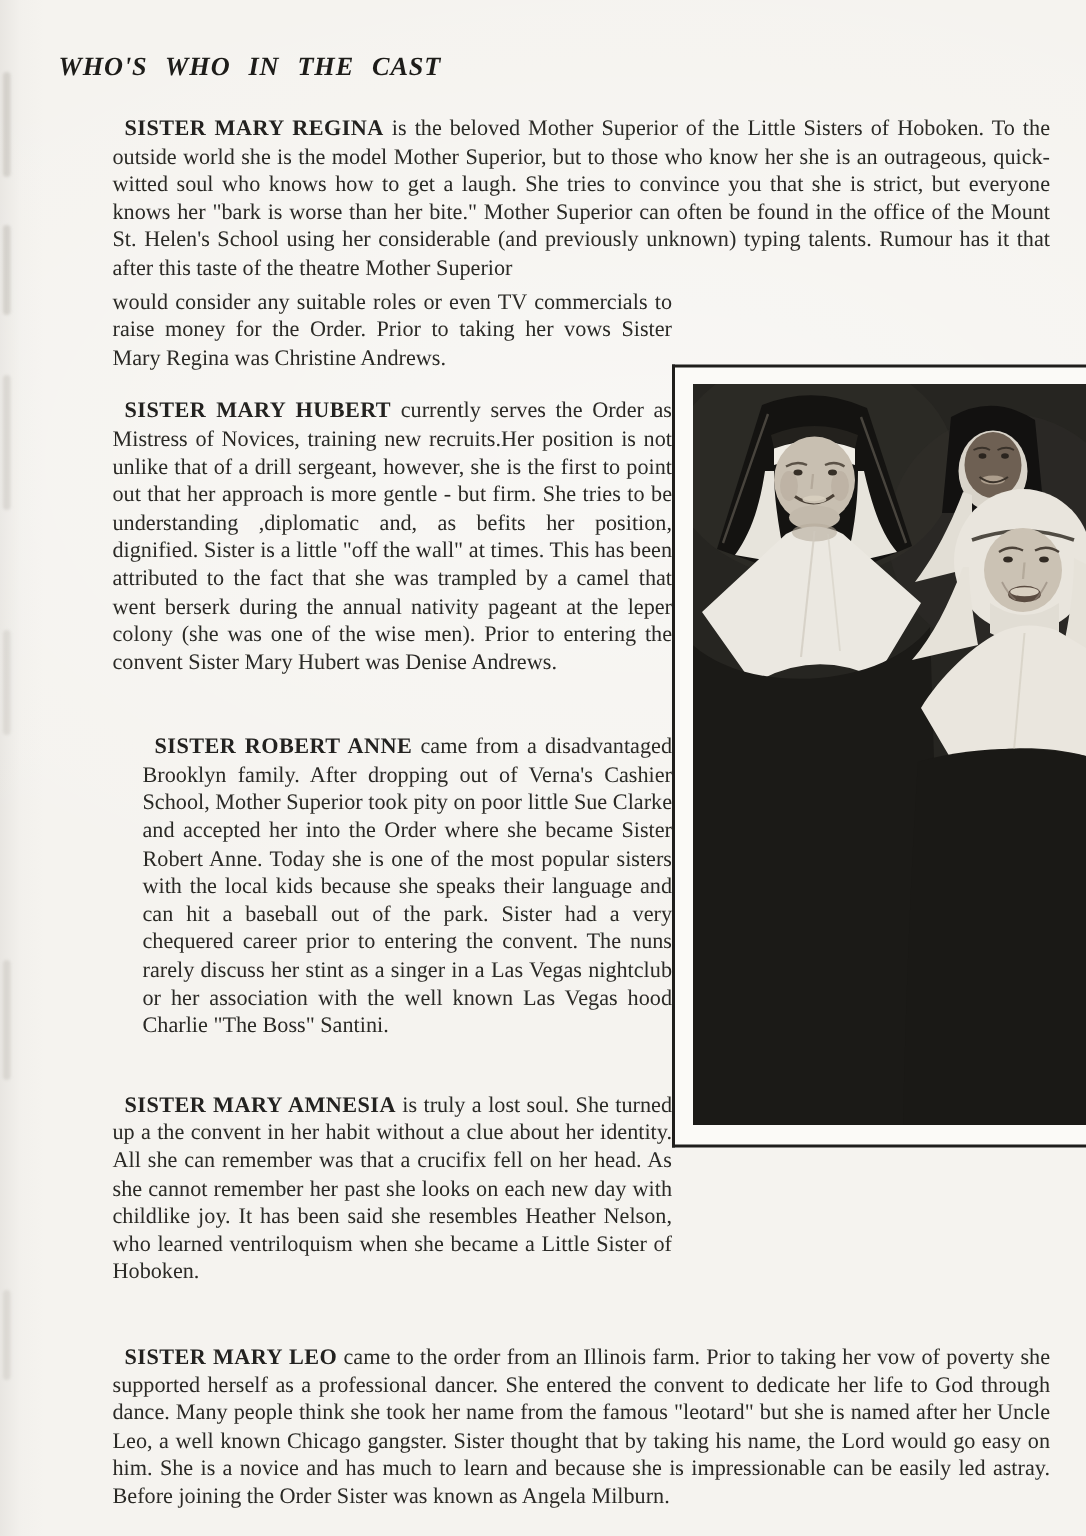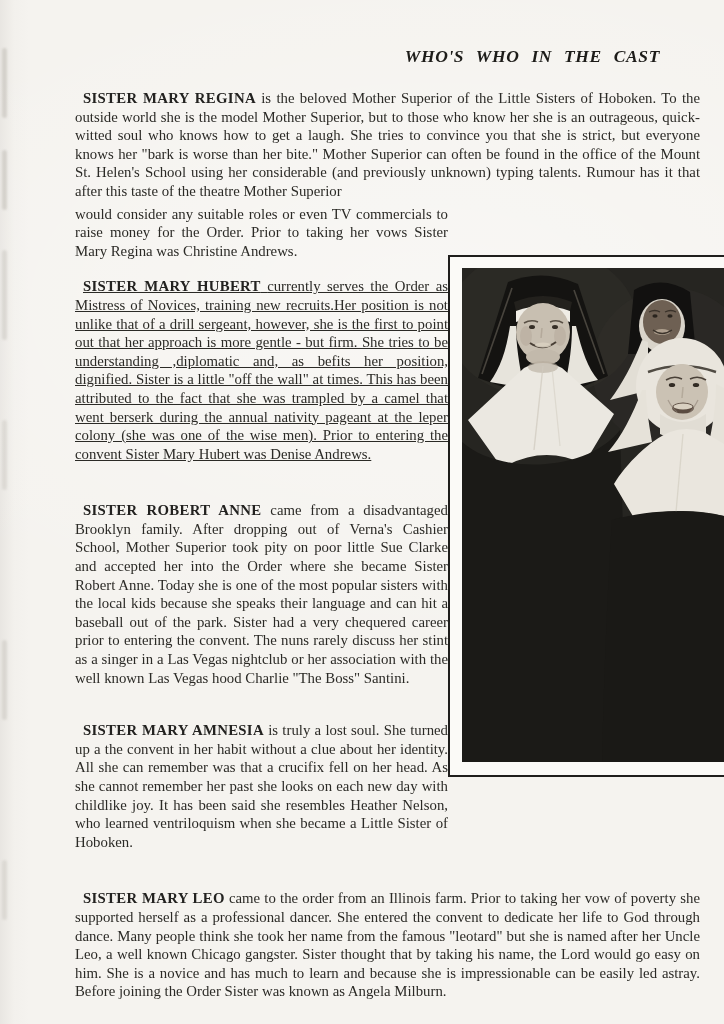--- a/index.html
+++ b/index.html
@@ -34,22 +34,22 @@
   .m3 { top: 250px; height: 90px; opacity:.35; }
   .m4 { top: 420px; height: 70px; opacity:.3; }
   .m5 { top: 640px; height: 80px; opacity:.35; }
   .m6 { top: 860px; height: 60px; opacity:.3; }
 
   .content {
     position: relative;
     padding: 34px 24px 0 75px;
   }
   .page-title {
-    text-align: right;
-    margin: 12px 40px 22px -36px;
+    text-align: left;
+    margin: 0 40px 22px -36px;
     font-weight: bold;
     font-style: italic;
     font-size: 17.5px;
     letter-spacing: 0.6px;
     word-spacing: 7px;
     color: #1d1c19;
   }
   .bio {
     margin: 0;
     font-size: 14.8px;
@@ -67,22 +67,22 @@
     display: flex;
     align-items: flex-start;
     margin-right: -24px; 
   }
   .col-left {
     width: 373px;
     flex: 0 0 373px;
   }
   .col-left .bio { margin-top: 0; }
   .bio.cont { margin-top: 4px; }
-  .bio.p2 { margin-top: 17px; text-decoration: underline; }
-  .bio.p3 { margin-top: 38px; }
+  .bio.p2 { margin-top: 17px; }
+  .bio.p3 { margin-top: 38px; margin-left: 20px; }
   .bio.p4 { margin-top: 34px; }
   .bio.p5 { margin-top: 38px; }
   .col-right {
     flex: 1 1 auto;
     min-width: 0;
   }
   figure.photo-frame {
     margin: 54px 0 0 0;
     width: 276px;
     height: 522px;

